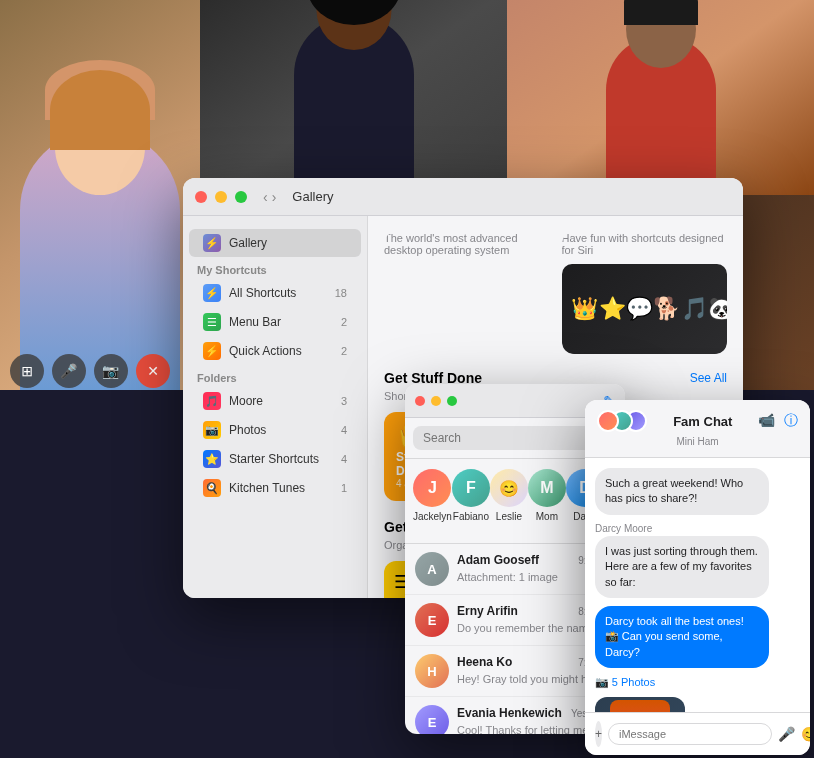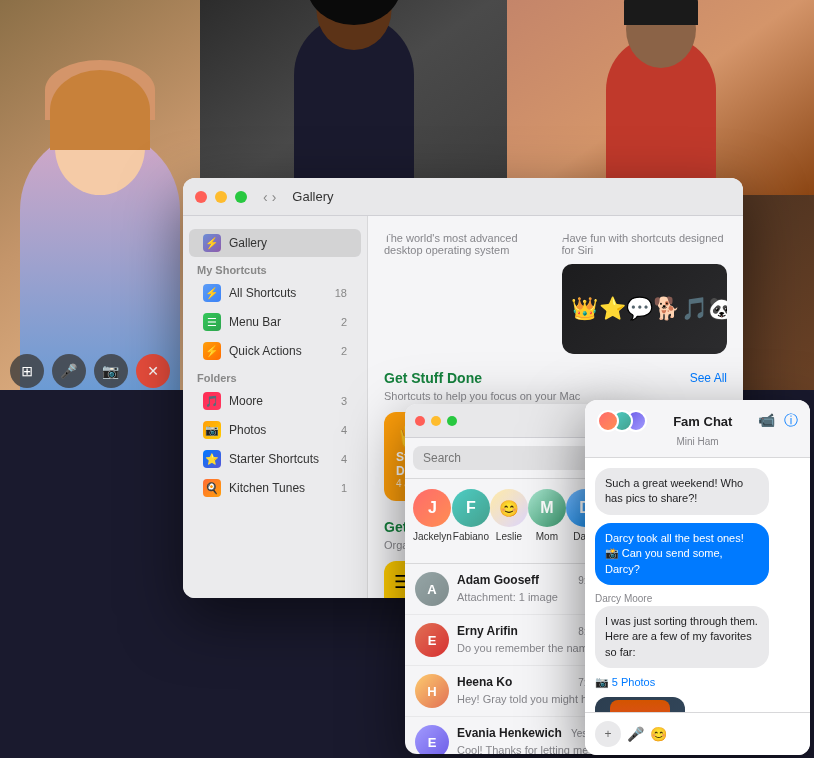--- a/index.html
+++ b/index.html
@@ -290,21 +290,21 @@
     .section-title-row {
       display: flex;
       align-items: center;
       justify-content: space-between;
       margin-bottom: 4px;
     }
 
     .section-title {
       font-size: 14px;
       font-weight: 600;
-      color: #15803d;
+      color: #000000;
     }
 
     .section-subtitle {
       font-size: 11px;
       color: #86868b;
       margin-bottom: 10px;
     }
 
     .see-all {
       font-size: 12px;
@@ -351,21 +351,21 @@
       justify-content: center;
       font-size: 12px;
       color: white;
       margin-left: auto;
       margin-bottom: 2px;
     }
 
     
     .messages-window {
       position: absolute;
-      top: 404px;
+      top: 384px;
       left: 405px;
       width: 220px;
       height: 350px;
       background: #f5f5f7;
       border-radius: 12px;
       box-shadow: 0 20px 60px rgba(0,0,0,0.5);
       overflow: hidden;
       display: flex;
       flex-direction: column;
     }
@@ -925,37 +925,38 @@
     </div>
     <div style="font-size:10px;color:#86868b;text-align:center;">Mini Ham</div>
   </div>
   <div class="chat-body">
 
     <div>
       <div class="bubble bubble-incoming">Such a great weekend! Who has pics to share?!</div>
     </div>
 
     <div>
-      <div class="bubble bubble-outgoing">Darcy took all the best ones! 📸 Can you send some, Darcy?</div>
-    </div>
-
-    <div>
       <div class="chat-sender-name">Darcy Moore</div>
       <div class="bubble bubble-incoming">I was just sorting through them. Here are a few of my favorites so far:</div>
+    </div>
+
+    <div>
+      <div class="bubble bubble-outgoing">Darcy took all the best ones! 📸 Can you send some, Darcy?</div>
     </div>
 
     <div style="display:flex;align-items:center;gap:4px;">
       <span style="font-size:11px;color:#007AFF;">📷 5 Photos</span>
     </div>
 
     <div style="display:flex;gap:6px;align-items:flex-start;">
       <div class="photo-attachment">
         <div style="width:60px;height:85px;background:linear-gradient(to bottom,#D35400 0%,#E74C3C 50%,#2C3E50 50%);border-radius:8px;"></div>
       </div>
 
     </div>
   </div>
   <div class="chat-input-area">
     <div class="chat-input-icon">+</div>
+    <input class="chat-input" placeholder="iMessage" style="">
     <span class="chat-mic">🎤</span>
     <span class="chat-emoji">😊</span>
   </div>
 </div>
 
 </body></html>

